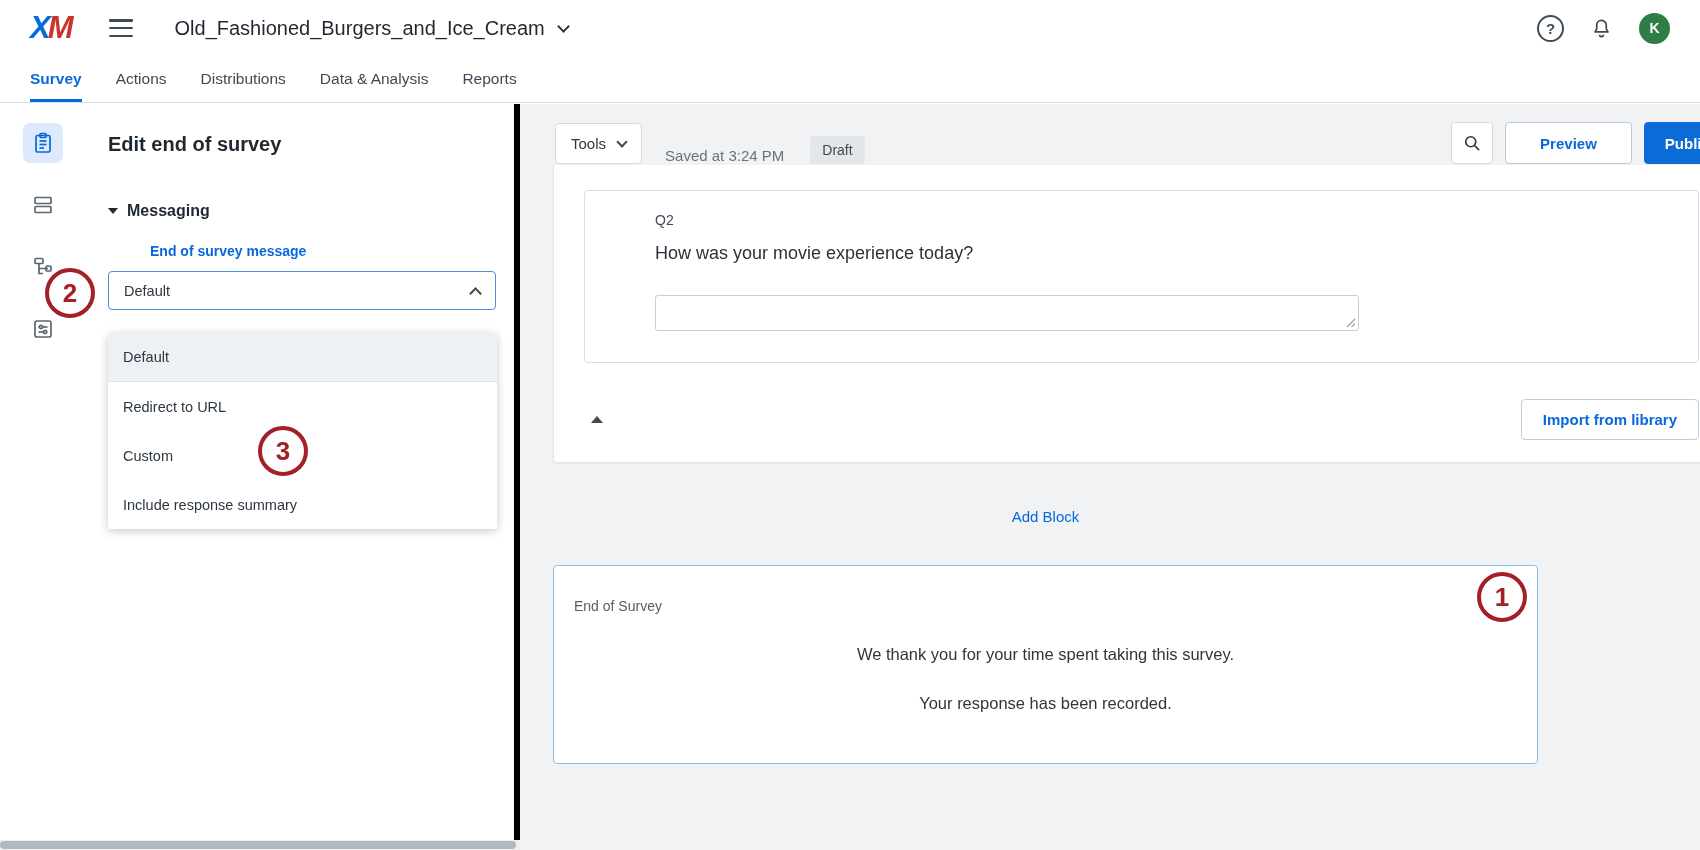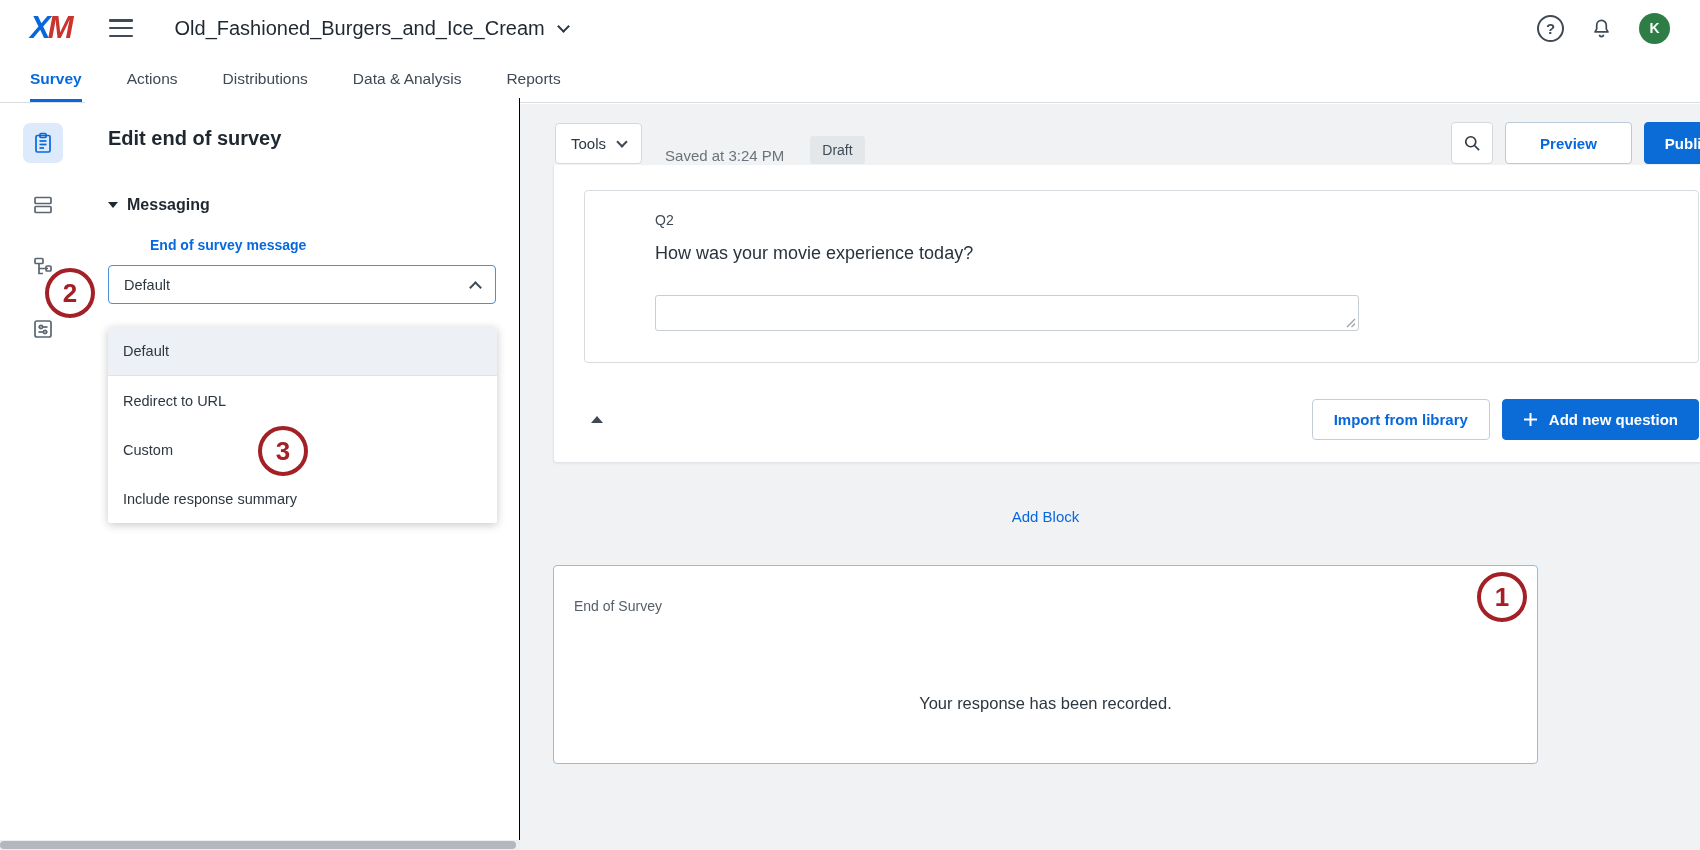--- a/index.html
+++ b/index.html
@@ -17,32 +17,32 @@
   .survey-title { font-size: 20px; color: #1f2730; }
   .chev { display: inline-block; width: 9px; height: 9px; border-right: 2px solid currentColor; border-bottom: 2px solid currentColor; }
   .chev.down { transform: rotate(45deg); margin-top: -4px; }
   .chev.up { transform: rotate(-135deg); margin-top: 6px; }
   .topbar-right { margin-left: auto; margin-right: 30px; display: flex; align-items: center; gap: 26px; }
   .help-btn { width: 27px; height: 27px; border: 2px solid #3f4a54; border-radius: 50%; display: flex; align-items: center; justify-content: center; font-size: 15px; font-weight: 700; color: #3f4a54; cursor: pointer; }
   .bell { color: #3f4a54; cursor: pointer; display: flex; }
   .avatar { width: 31px; height: 31px; border-radius: 50%; background: #2f7d46; color: #fff; font-size: 14px; font-weight: 700; display: flex; align-items: center; justify-content: center; cursor: pointer; }
 
   
-  .tabbar { position: absolute; top: 56px; left: 0; right: 0; height: 47px; border-bottom: 1px solid #d9dde1; display: flex; align-items: stretch; padding-left: 30px; gap: 45px; background: #fff; }
+  .tabbar { position: absolute; top: 56px; left: 0; right: 0; height: 47px; border-bottom: 1px solid #d9dde1; display: flex; align-items: stretch; padding-left: 30px; gap: 34px; background: #fff; }
   .tab { font-size: 15.5px; color: #3f4a54; display: flex; align-items: center; position: relative; cursor: pointer; }
   .tab.active { color: #0768dd; font-weight: 700; }
   .tab.active::after { content: ""; position: absolute; left: 0; right: 0; bottom: 0; height: 3px; background: #0768dd; }
 
   
   .rail { position: absolute; top: 104px; left: 0; width: 85px; bottom: 10px; background: #fff; display: flex; flex-direction: column; align-items: center; padding-top: 19px; gap: 22px; z-index: 5; }
   .rail-item { width: 40px; height: 40px; border-radius: 7px; display: flex; align-items: center; justify-content: center; color: #5b6670; cursor: pointer; }
   .rail-item.active { background: #dceafb; color: #0768dd; }
 
   
-  .panel { position: absolute; top: 98px; left: 85px; width: 435px; bottom: 10px; background: #fff; border-right: 1px solid #000000; padding: 29px 24px 0 23px; z-index: 4; }
+  .panel { position: absolute; top: 104px; left: 85px; width: 435px; bottom: 10px; background: #fff; border-right: 6px solid #000000; padding: 29px 24px 0 23px; z-index: 4; }
   .panel-title { font-size: 20px; font-weight: 700; color: #1f2730; }
   .section-row { margin-top: 46px; display: flex; align-items: center; gap: 9px; cursor: pointer; }
   .caret-down { width: 0; height: 0; border-left: 5px solid transparent; border-right: 5px solid transparent; border-top: 6px solid #1f2730; }
   .section-label { font-size: 16px; font-weight: 700; color: #1f2730; }
   .msg-link { margin-top: 23px; font-size: 14px; font-weight: 700; color: #0768dd; cursor: pointer; display: inline-block; padding-left: 42px; }
   .select-box { margin-top: 11px; width: 388px; height: 39px; border: 1px solid #4a90d9; border-radius: 4px; background: #fff; display: flex; align-items: center; justify-content: space-between; padding: 0 15px; font-size: 14.5px; color: #2d3740; cursor: pointer; }
   .select-box .chev { color: #3f4a54; }
   .dropdown { position: absolute; left: 23px; top: 229px; width: 389px; background: #fff; border-radius: 3px; box-shadow: 0 2px 10px rgba(0,0,0,0.22); z-index: 60; overflow: hidden; }
   .option { height: 49px; display: flex; align-items: center; padding-left: 15px; font-size: 14.5px; color: #2d3740; background: #fff; cursor: pointer; }
   .option.selected { background: #edf1f5; border-bottom: 1px solid #e0e4e8; }
@@ -213,35 +213,29 @@
               <line x1="2" y1="10" x2="10" y2="2"></line>
               <line x1="6.5" y1="10" x2="10" y2="6.5"></line>
             </svg>
           </span>
         </div>
       </div>
       <div class="block-actions">
         <span class="collapse-caret"></span>
         <div class="actions-right">
           <button class="import-btn">Import from library</button>
-          <button class="addq-btn">
-            <svg width="15" height="15" viewBox="0 0 15 15" stroke="#fff" stroke-width="2">
-              <line x1="7.5" y1="1" x2="7.5" y2="14"></line>
-              <line x1="1" y1="7.5" x2="14" y2="7.5"></line>
-            </svg>
-            <span>Add new question</span>
-          </button>
         </div>
       </div>
     </section>
 
     <div class="add-block">Add Block</div>
 
     <section class="eos-card">
       <div class="eos-label">End of Survey</div>
+      <div class="eos-line1">We thank you for your time spent taking this survey.</div>
       <div class="eos-line2">Your response has been recorded.</div>
     </section>
 
   </main>
 
   <div class="ann ann1">
       <span>1</span>
     </div>
   <div class="ann ann2">
       <span>2</span>

